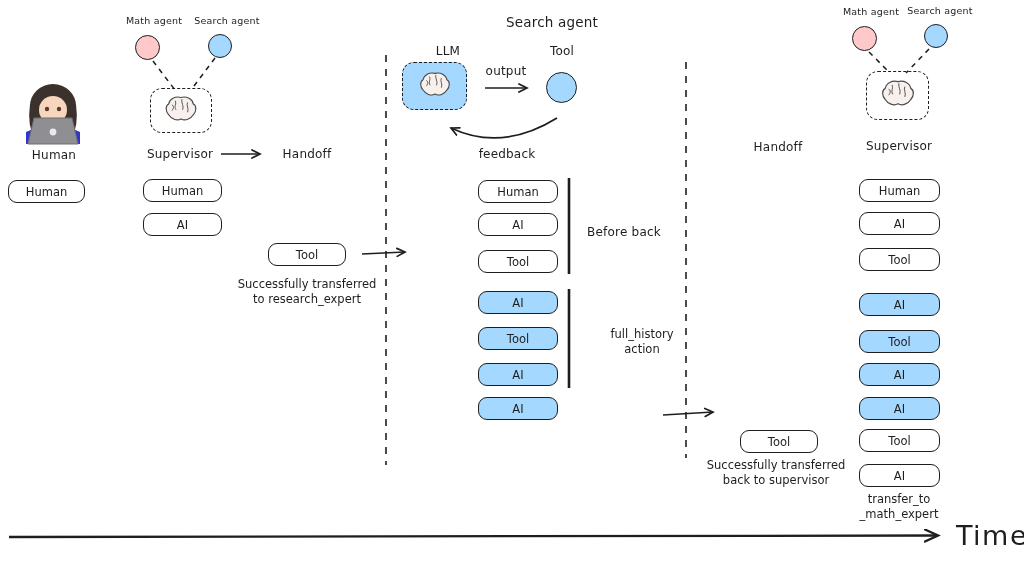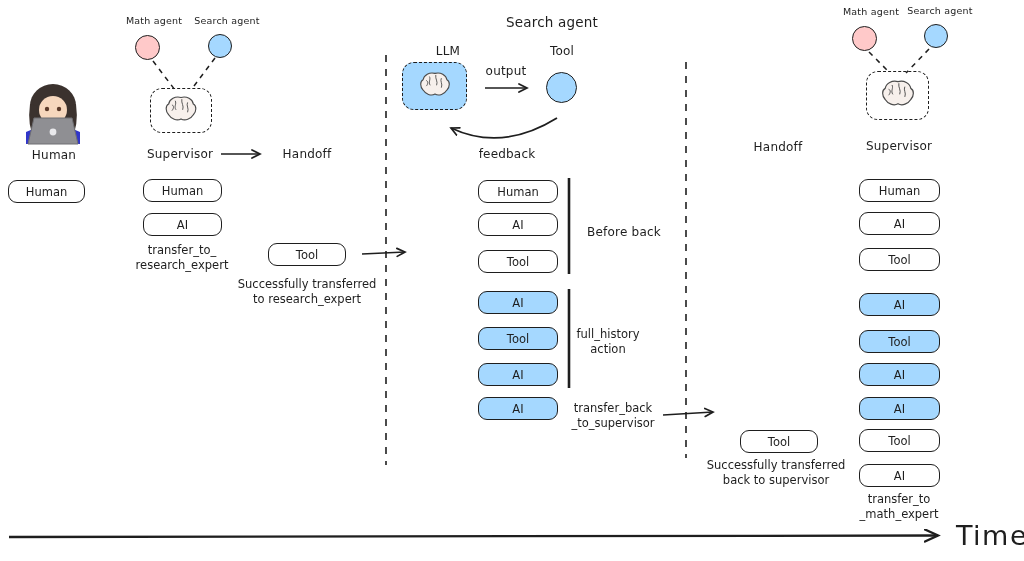--- a/index.html
+++ b/index.html
@@ -97,24 +97,20 @@
   </div>
   <div class="cl" style="left:180px;top:147px;">Supervisor</div>
   <div class="cl" style="left:307px;top:147px;">Handoff</div>
 
   <div class="msg" style="left:143px;top:179px;width:79px;">
     <span>Human</span>
   </div>
   <div class="msg" style="left:143px;top:213px;width:79px;">
     <span>AI</span>
   </div>
-  <div class="note" style="left:182px;top:243px;">
-    <div>transfer_to_</div>
-    <div>research_expert</div>
-  </div>
 
   <div class="msg" style="left:268px;top:243px;width:78px;">
     <span>Tool</span>
   </div>
   <div class="note" style="left:307px;top:277px;">
     <div>Successfully transferred</div>
     <div>to research_expert</div>
   </div>
 
   <div class="cl title" style="left:552px;top:14px;">Search agent</div>
@@ -145,31 +141,27 @@
 
   <div class="msg blue" style="left:478px;top:291px;width:80px;">
     <span>AI</span>
   </div>
   <div class="msg blue" style="left:478px;top:327px;width:80px;">
     <span>Tool</span>
   </div>
   <div class="msg blue" style="left:478px;top:363px;width:80px;">
     <span>AI</span>
   </div>
-  <div class="note" style="left:608px;top:327px;">
+  <div class="note" style="left:642px;top:327px;">
     <div>full_history</div>
     <div>action</div>
   </div>
 
   <div class="msg blue" style="left:478px;top:397px;width:80px;">
     <span>AI</span>
-  </div>
-  <div class="note" style="left:613px;top:401px;">
-    <div>transfer_back</div>
-    <div>_to_supervisor</div>
   </div>
 
   <div class="cl" style="left:778px;top:140px;">Handoff</div>
   <div class="msg" style="left:740px;top:430px;width:78px;">
     <span>Tool</span>
   </div>
   <div class="note" style="left:776px;top:458px;">
     <div>Successfully transferred</div>
     <div>back to supervisor</div>
   </div>

